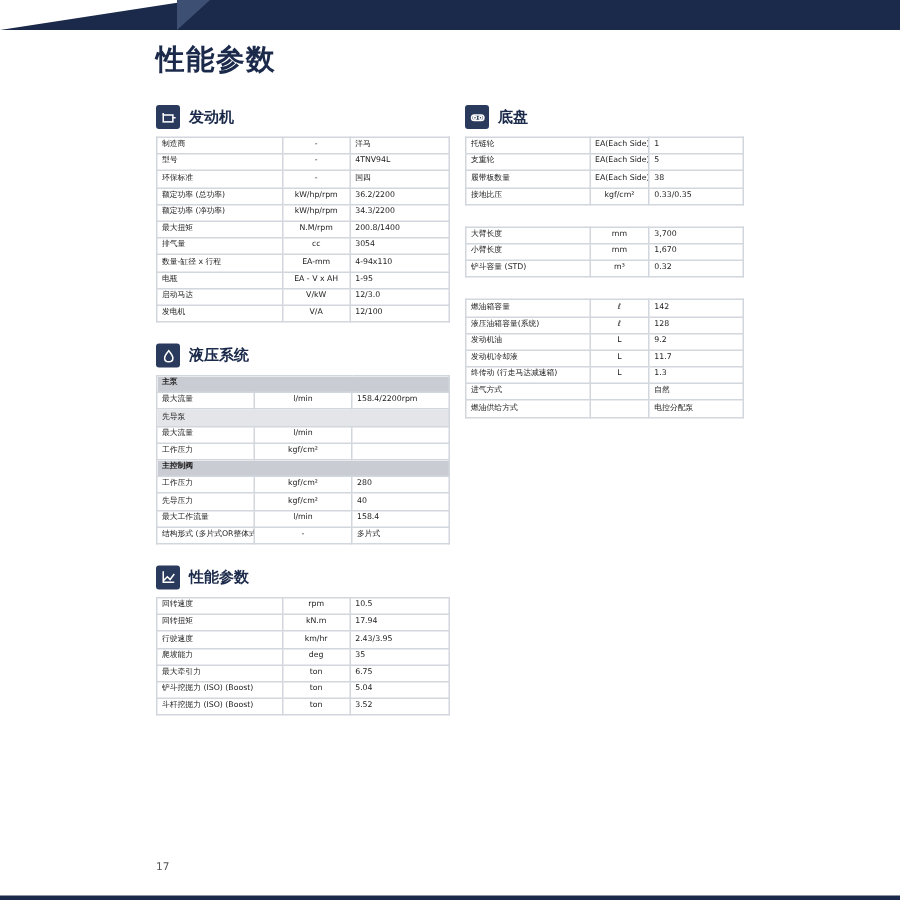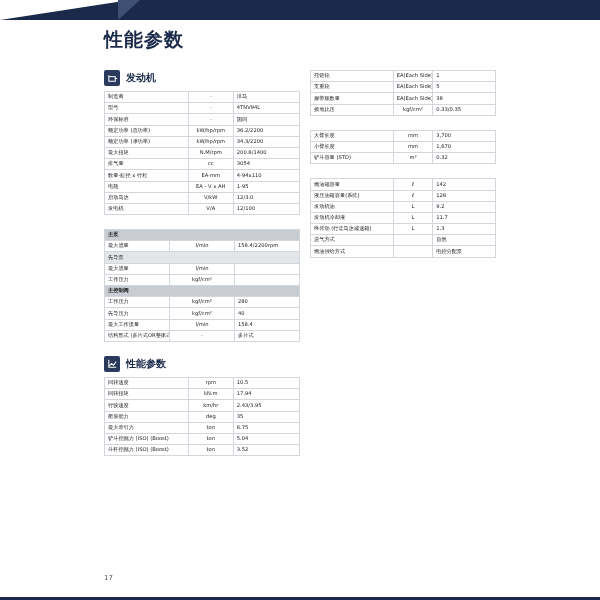--- a/index.html
+++ b/index.html
@@ -205,20 +205,28 @@
           </tr>
           <tr>
             <td class="c-name">发电机</td>
             <td class="c-unit">V/A</td>
             <td class="c-value">12/100</td>
           </tr>
         </tbody>
       </table>
     </div>
     <div class="section">
+      <div class="sec-head">
+        <span class="sec-icon">
+          <svg width="11" height="11" viewBox="0 0 12 12">
+            <path d="M6 2C6 2 3 5.5 3 7.4 3 9 4.3 10 6 10s3-1 3-2.6C9 5.5 6 2 6 2z" fill="none" stroke="#ffffff" stroke-width="1.1"></path>
+          </svg>
+        </span>
+        <span class="sec-title">液压系统</span>
+      </div>
       <table class="spec">
         <tbody>
           <tr class="group">
             <td colspan="3">主泵</td>
           </tr>
           <tr>
             <td class="c-name">最大流量</td>
             <td class="c-unit">l/min</td>
             <td class="c-value">158.4/2200rpm</td>
           </tr>
@@ -307,20 +315,30 @@
             <td class="c-name">斗杆挖掘力 (ISO) (Boost)</td>
             <td class="c-unit">ton</td>
             <td class="c-value">3.52</td>
           </tr>
         </tbody>
       </table>
     </div>
   </div>
 <div class="col-right" id="col-right">
     <div class="section">
+      <div class="sec-head">
+        <span class="sec-icon">
+          <svg width="11" height="11" viewBox="0 0 12 12">
+            <rect x="1.5" y="4" width="9" height="4" rx="2" fill="none" stroke="#ffffff" stroke-width="1.1"></rect>
+            <circle cx="4" cy="6" r="1.1" fill="none" stroke="#ffffff" stroke-width="1.1"></circle>
+            <circle cx="8" cy="6" r="1.1" fill="none" stroke="#ffffff" stroke-width="1.1"></circle>
+          </svg>
+        </span>
+        <span class="sec-title">底盘</span>
+      </div>
       <table class="spec">
         <tbody>
           <tr>
             <td class="c-name">托链轮</td>
             <td class="c-unit">EA(Each Side)</td>
             <td class="c-value">1</td>
           </tr>
           <tr>
             <td class="c-name">支重轮</td>
             <td class="c-unit">EA(Each Side)</td>

